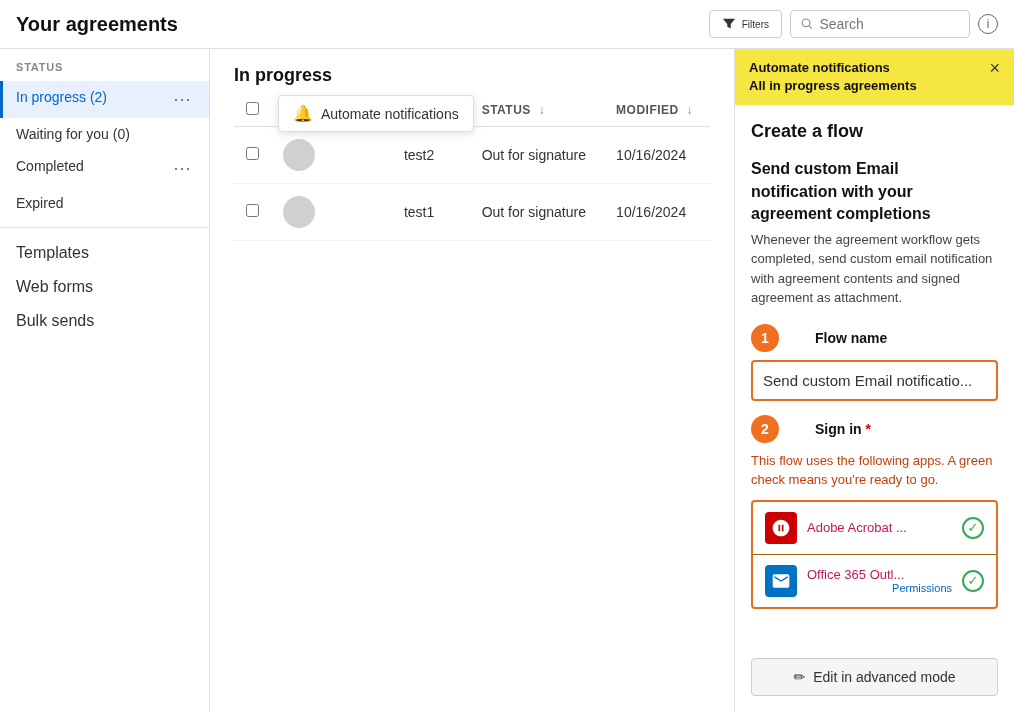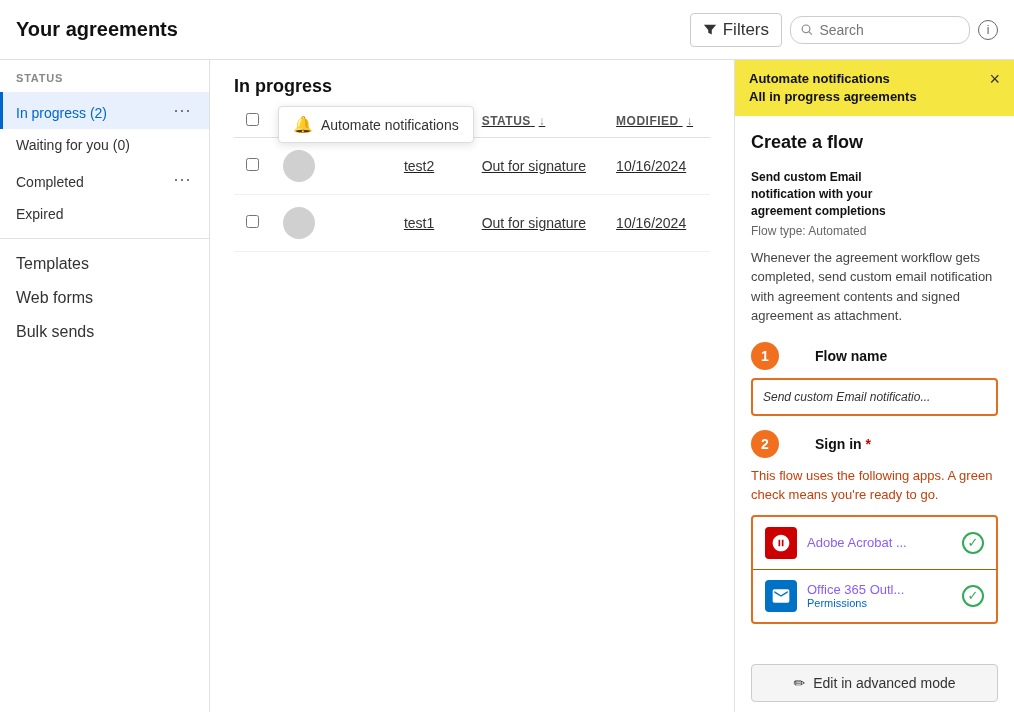--- a/index.html
+++ b/index.html
@@ -15,47 +15,47 @@
       flex-direction: column;
     }
 
     
     .top-header {
       display: flex;
       align-items: center;
       padding: 8px 16px;
       border-bottom: 1px solid #e0e0e0;
       background: #fff;
-      height: 60px;
+      height: 49px;
       flex-shrink: 0;
     }
     .top-header h1 {
       font-size: 20px;
       font-weight: 600;
       color: #111;
       flex: 1;
     }
     .filters-btn {
       display: flex;
       align-items: center;
       gap: 6px;
       border: 1px solid #ccc;
       border-radius: 4px;
       padding: 6px 12px;
       background: #fff;
       cursor: pointer;
-      font-size: 17px;
+      font-size: 10px;
       color: #333;
       margin-right: 8px;
     }
     .search-box {
       display: flex;
       align-items: center;
       border: 1px solid #ccc;
-      border-radius: 12px;
+      border-radius: 4px;
       padding: 5px 10px;
       background: #fff;
       gap: 6px;
       width: 180px;
       margin-right: 8px;
     }
     .search-box input {
       border: none;
       outline: none;
       font-size: 14px;
@@ -94,21 +94,21 @@
     .sidebar-section-label {
       font-size: 11px;
       font-weight: 600;
       color: #888;
       letter-spacing: 0.8px;
       padding: 0 16px 8px 16px;
       text-transform: uppercase;
     }
     .sidebar-item {
       display: flex;
-      align-items: flex-end;
+      align-items: flex-start;
       padding: 8px 16px;
       cursor: pointer;
       color: #333;
       font-size: 14px;
       position: relative;
     }
     .sidebar-item.active {
       background: #e8f0fe;
       color: #0066cc;
       border-left: 3px solid #0066cc;
@@ -151,21 +151,20 @@
 
     .agreements-table {
       flex: 1;
       overflow-y: auto;
       padding: 0 24px;
     }
 
     table {
       width: 100%;
       border-collapse: collapse;
-      text-decoration: underline;
     }
     thead tr th {
       font-size: 12px;
       font-weight: 600;
       color: #555;
       text-transform: uppercase;
       letter-spacing: 0.5px;
       padding: 8px 12px;
       border-bottom: 1px solid #e0e0e0;
       text-align: left;
@@ -258,21 +257,21 @@
       flex: 1;
     }
 
     .panel-title {
       font-size: 18px;
       font-weight: 600;
       color: #111;
       margin-bottom: 16px;
     }
     .panel-subtitle {
-      font-size: 12px;
+      font-size: 16px;
       font-weight: 600;
       color: #111;
       line-height: 1.4;
       margin-bottom: 4px;
     }
     .flow-type-label {
       font-size: 12px;
       color: #666;
       margin-bottom: 10px;
     }
@@ -319,24 +318,23 @@
     .flow-name-box {
       border: 2px solid #e07020;
       border-radius: 4px;
       padding: 2px 0;
     }
     .flow-name-input {
       width: 100%;
       border: none;
       outline: none;
       padding: 8px 10px;
-      font-size: 12px;
-      color: #333;
-      border-radius: 4px;
-      font-style: italic;
+      font-size: 15px;
+      color: #333;
+      border-radius: 4px;
     }
 
     
     .signin-description {
       font-size: 13px;
       color: #c2410c;
       line-height: 1.5;
       margin-bottom: 10px;
     }
 
@@ -363,26 +361,27 @@
       justify-content: center;
       flex-shrink: 0;
       font-size: 18px;
     }
     .app-icon.acrobat { background: #cc0000; color: #fff; }
     .app-icon.outlook { background: #0072c6; color: #fff; }
     .app-name-block { flex: 1; }
     .app-name {
       font-size: 13px;
       font-weight: 500;
-      color: #8b5cf6;
+      color: #be185d;
     }
     .app-permissions {
       font-size: 11px;
       color: #0066cc;
       cursor: pointer;
+      text-align: right;
     }
     .check-circle {
       width: 22px;
       height: 22px;
       border-radius: 50%;
       border: 2px solid #33aa55;
       display: flex;
       align-items: center;
       justify-content: center;
       color: #33aa55;
@@ -545,21 +544,20 @@
     </div>
 
     <div class="panel-body">
       <div class="panel-title">Create a flow</div>
 
       <div class="panel-subtitle">
         <span>Send custom Email</span><br>
         <span>notification with your</span><br>
         <span>agreement completions</span>
       </div>
-      <div class="flow-type-label">Flow type: Automated</div>
       <div class="panel-description">Whenever the agreement workflow gets completed, send custom email notification with agreement contents and signed agreement as attachment.</div>
 
       <div class="step-section">
         <div class="step-header">
           <div class="step-circle">1</div>
           <span class="step-label">Flow name</span>
         </div>
         <div class="flow-name-box">
           <input class="flow-name-input" type="text" value="Send custom Email notificatio..." style="">
         </div>

